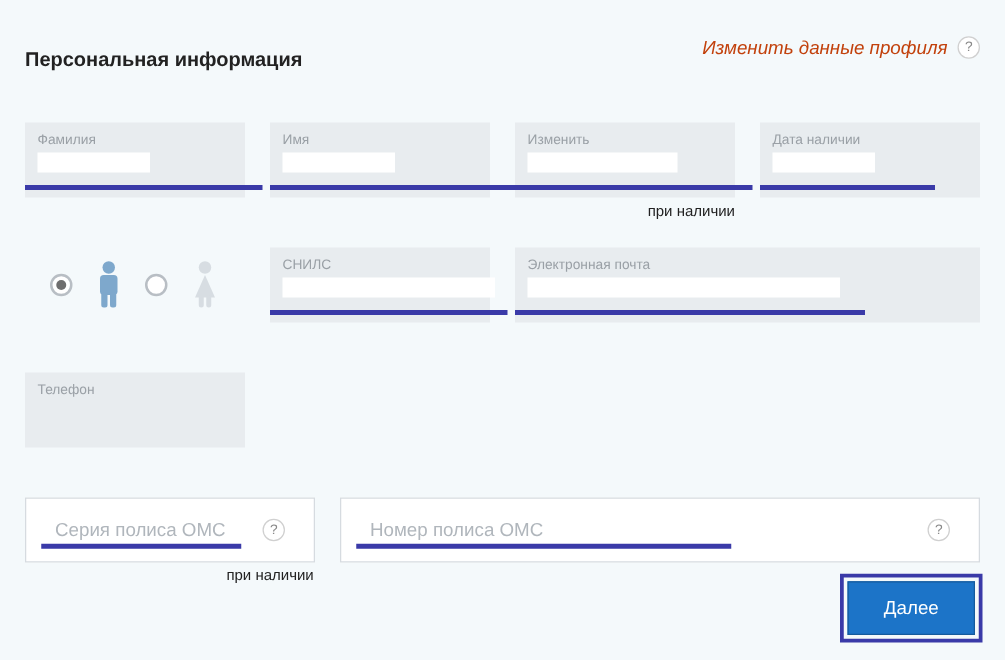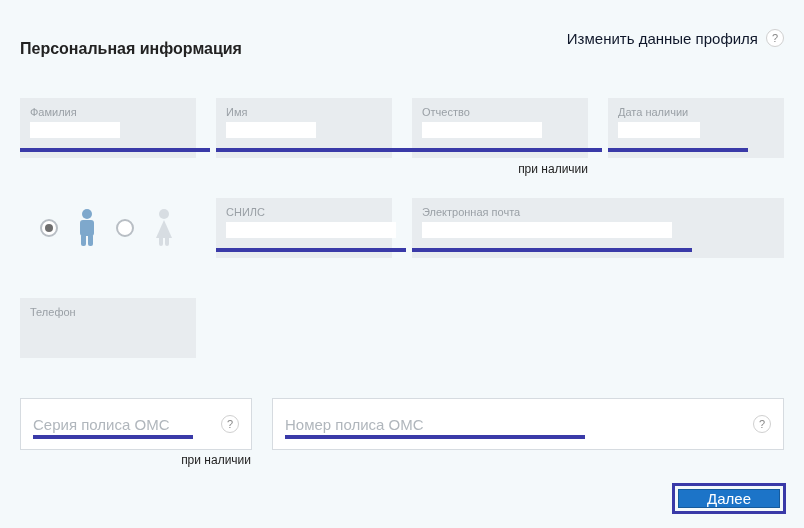--- a/index.html
+++ b/index.html
@@ -23,23 +23,24 @@
     font-weight: bold;
     color: #222;
     margin-top: 22px;
   }
   .edit-link-wrap {
     display: flex;
     align-items: center;
     gap: 8px;
   }
   .edit-link {
-    color: #0f172a;
+    color: #c2410c;
     font-size: 15px;
     cursor: pointer;
+    font-style: italic;
   }
   .help-circle {
     width: 18px;
     height: 18px;
     border-radius: 50%;
     background: #fff;
     border: 1px solid #d0d0d0;
     display: flex;
     align-items: center;
     justify-content: center;
@@ -129,21 +130,21 @@
     display: flex;
     gap: 20px;
     margin-top: 40px;
   }
   .oms-field {
     background: #fff;
     border: 1px solid #d6dbe0;
     height: 52px;
     display: flex;
     align-items: center;
-    padding: 0 12px;
+    padding: 0 23px;
     position: relative;
   }
   .oms-series { width: 232px; flex-shrink: 0; }
   .oms-number { flex: 1; }
   .oms-placeholder {
     font-size: 15px;
     color: #b0b6bc;
   }
   .oms-field .underline-oms {
     position: absolute;
@@ -159,21 +160,21 @@
     right: 18px;
     bottom: 14px;
     border: 3px solid #3a3aa8;
     padding: 3px;
   }
   .btn-next {
     background: #1c74c8;
     color: #fff;
     border: 1px solid #155a9c;
     font-size: 15px;
-    padding: 0 28px;
+    padding: 12px 28px;
     cursor: pointer;
   }
 </style>
 </head>
 <body>
 
 <div class="header">
   <div class="page-title">Персональная информация</div>
   <div class="edit-link-wrap">
     <span class="edit-link">Изменить данные профиля</span>
@@ -193,21 +194,21 @@
 
   <div class="field">
     <div class="field-label">Имя</div>
     <div class="field-value-area">
       <div class="white-mask" style="left:0; top:2px; width:90px;"></div>
     </div>
     <div class="underline" style="width:200px;"></div>
   </div>
 
   <div class="field">
-    <div class="field-label">Отчество</div>
+    <div class="field-label">Изменить</div>
     <div class="field-value-area">
       <div class="white-mask" style="left:0; top:2px; width:120px;"></div>
     </div>
     <div class="underline" style="width:190px;"></div>
     <div class="hint">при наличии</div>
   </div>
 
   <div class="field">
     <div class="field-label">Дата наличии</div>
     <div class="field-value-area">

